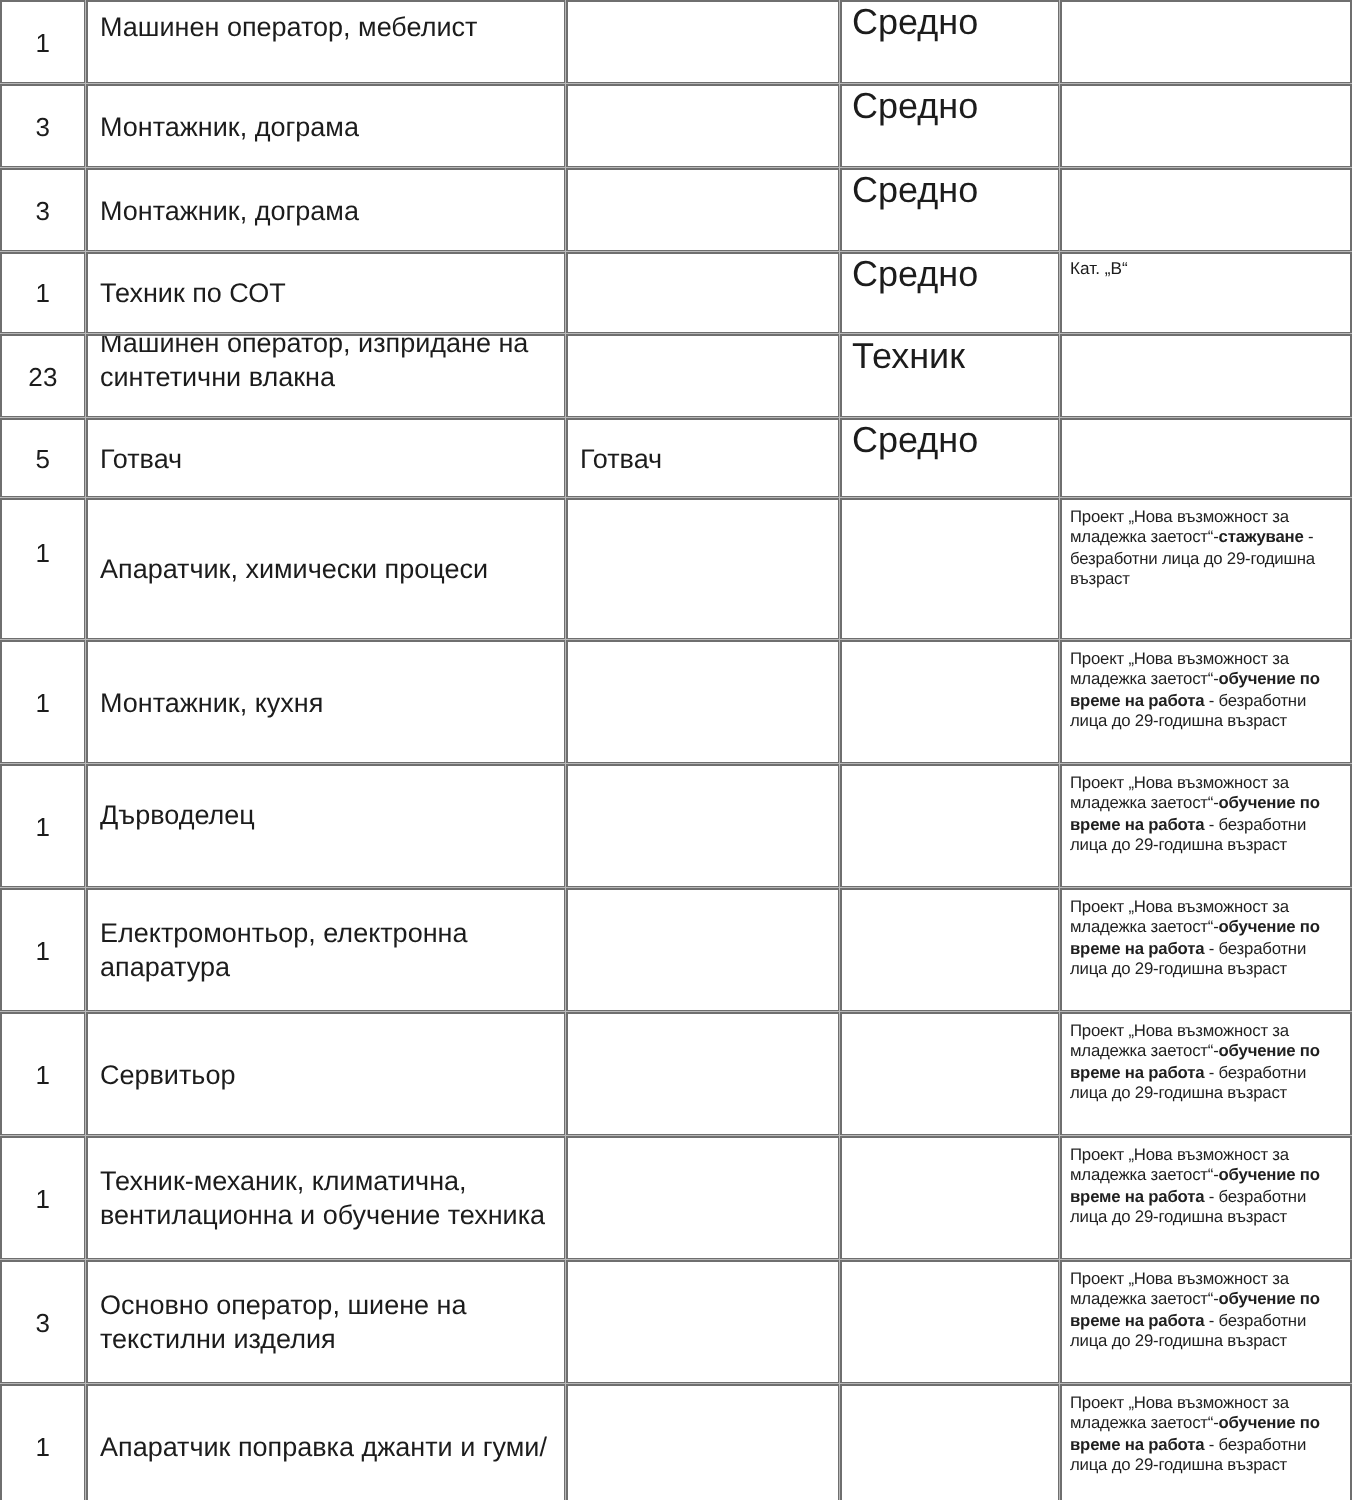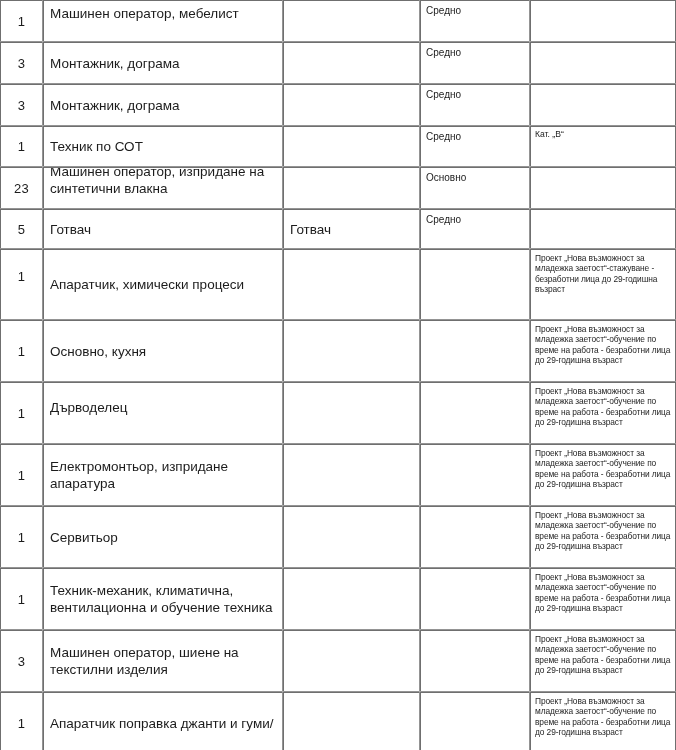--- a/index.html
+++ b/index.html
@@ -62,32 +62,32 @@
     display: flex;
     align-items: center;
     height: 100%;
     padding: 0 4px 0 6px;
     font-size: 13.5px;
     line-height: 17px;
   }
 
   .cell-edu {
     padding: 2px 4px 0 5px;
-    font-size: 10px;
+    font-size: 18px;
     line-height: 16px;
   }
 
   .cell-notes {
     padding: 3px 3px 0 4px;
     font-size: 8.4px;
     line-height: 10.4px;
     letter-spacing: -0.1px;
     color: #1f1f1f;
   }
-  .cell-notes b { font-weight: 400; margin-top: 38px; }
+  .cell-notes b { font-weight: 700; margin-top: 38px; }
 
   .cell-notes-small {
     padding: 2px 3px 0 4px;
     font-size: 8.6px;
     line-height: 10px;
   }
 </style>
 </head>
 <body>
 
@@ -172,21 +172,21 @@
         <td style="height: 40px;">
           <div class="cell-count" style="height: 40px;">23</div>
         </td>
         <td>
           <div class="cell-pos" style="height:24px">Машинен оператор, изпридане на синтетични влакна</div>
         </td>
         <td>
           <div class="cell-spec" style="height:40px"></div>
         </td>
         <td>
-          <div class="cell-edu">Основно</div>
+          <div class="cell-edu">Техник</div>
         </td>
         <td>
           <div class="cell-notes"></div>
         </td>
       </tr>
       <tr>
         <td style="height: 38px;">
           <div class="cell-count" style="height: 38px;">5</div>
         </td>
         <td>
@@ -217,21 +217,21 @@
         </td>
         <td>
           <div class="cell-notes"><span>Проект „Нова възможност за младежка заетост“-<b>стажуване</b> - безработни лица до 29-годишна възраст</span></div>
         </td>
       </tr>
       <tr>
         <td style="height: 60px;">
           <div class="cell-count" style="height: 60px;">1</div>
         </td>
         <td>
-          <div class="cell-pos" style="height:60px">Основно, кухня</div>
+          <div class="cell-pos" style="height:60px">Монтажник, кухня</div>
         </td>
         <td>
           <div class="cell-spec" style="height:60px"></div>
         </td>
         <td>
           <div class="cell-edu"></div>
         </td>
         <td>
           <div class="cell-notes"><span>Проект „Нова възможност за младежка заетост“-<b>обучение по време на работа</b> - безработни лица до 29-годишна възраст</span></div>
         </td>
@@ -251,21 +251,21 @@
         </td>
         <td>
           <div class="cell-notes"><span>Проект „Нова възможност за младежка заетост“-<b>обучение по време на работа</b> - безработни лица до 29-годишна възраст</span></div>
         </td>
       </tr>
       <tr>
         <td style="height: 60px;">
           <div class="cell-count" style="height: 60px;">1</div>
         </td>
         <td>
-          <div class="cell-pos" style="height:60px">Електромонтьор, изпридане апаратура</div>
+          <div class="cell-pos" style="height:60px">Електромонтьор, електронна апаратура</div>
         </td>
         <td>
           <div class="cell-spec" style="height:60px"></div>
         </td>
         <td>
           <div class="cell-edu"></div>
         </td>
         <td>
           <div class="cell-notes"><span>Проект „Нова възможност за младежка заетост“-<b>обучение по време на работа</b> - безработни лица до 29-годишна възраст</span></div>
         </td>
@@ -302,21 +302,21 @@
         </td>
         <td>
           <div class="cell-notes"><span>Проект „Нова възможност за младежка заетост“-<b>обучение по време на работа</b> - безработни лица до 29-годишна възраст</span></div>
         </td>
       </tr>
       <tr>
         <td style="height: 60px;">
           <div class="cell-count" style="height: 60px;">3</div>
         </td>
         <td>
-          <div class="cell-pos" style="height:60px">Машинен оператор, шиене на текстилни изделия</div>
+          <div class="cell-pos" style="height:60px">Основно оператор, шиене на текстилни изделия</div>
         </td>
         <td>
           <div class="cell-spec" style="height:60px"></div>
         </td>
         <td>
           <div class="cell-edu"></div>
         </td>
         <td>
           <div class="cell-notes"><span>Проект „Нова възможност за младежка заетост“-<b>обучение по време на работа</b> - безработни лица до 29-годишна възраст</span></div>
         </td>

